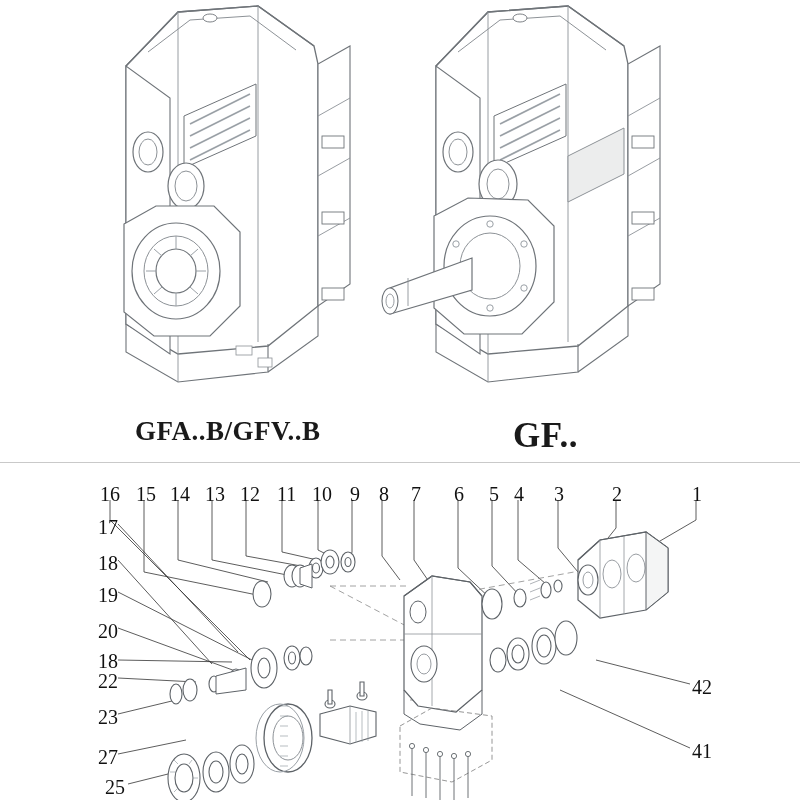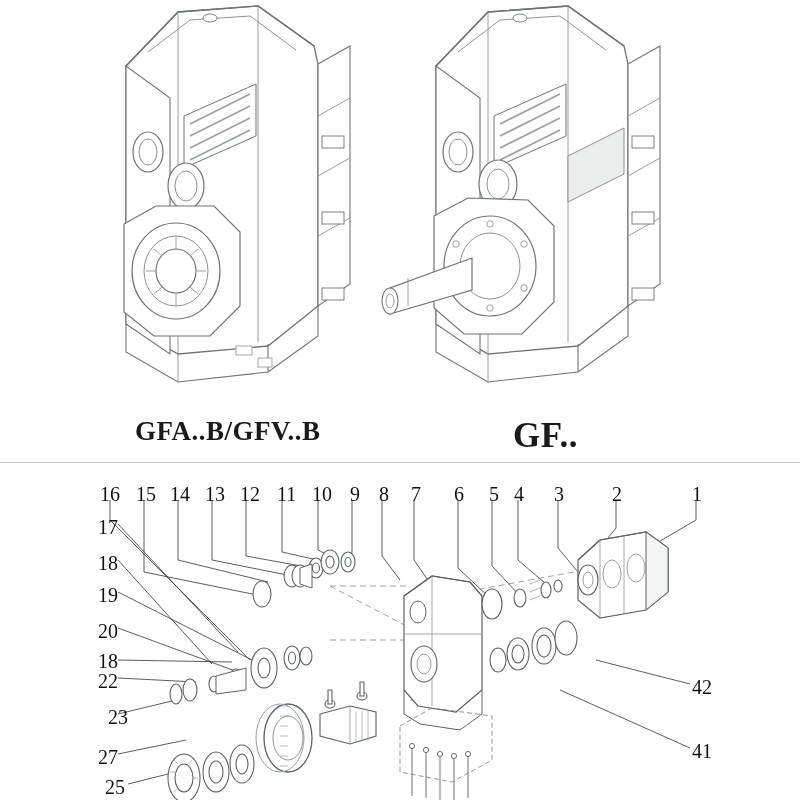--- a/index.html
+++ b/index.html
@@ -395,20 +395,20 @@
   <div class="callout-num" style="left:554px;  top:483px;">3</div>
   <div class="callout-num" style="left:612px;  top:483px;">2</div>
   <div class="callout-num" style="left:692px;  top:483px;">1</div>
 
   <div class="callout-num" style="left:98px; top:516px;">17</div>
   <div class="callout-num" style="left:98px; top:552px;text-align:center;">18</div>
   <div class="callout-num" style="left:98px; top:584px;">19</div>
   <div class="callout-num" style="left:98px; top:620px;">20</div>
   <div class="callout-num" style="left:98px; top:650px;">18</div>
   <div class="callout-num" style="left:98px; top:670px;text-align:center;">22</div>
-  <div class="callout-num" style="left:108px; top:706px;">23</div>
+  <div class="callout-num" style="left:98px; top:706px;">23</div>
   <div class="callout-num" style="left:98px; top:746px;">27</div>
   <div class="callout-num" style="left:105px; top:776px;">25</div>
 
   <div class="callout-num" style="left:692px; top:676px;">42</div>
   <div class="callout-num" style="left:692px; top:740px;">41</div>
 
 </div>
 
 </body></html>

